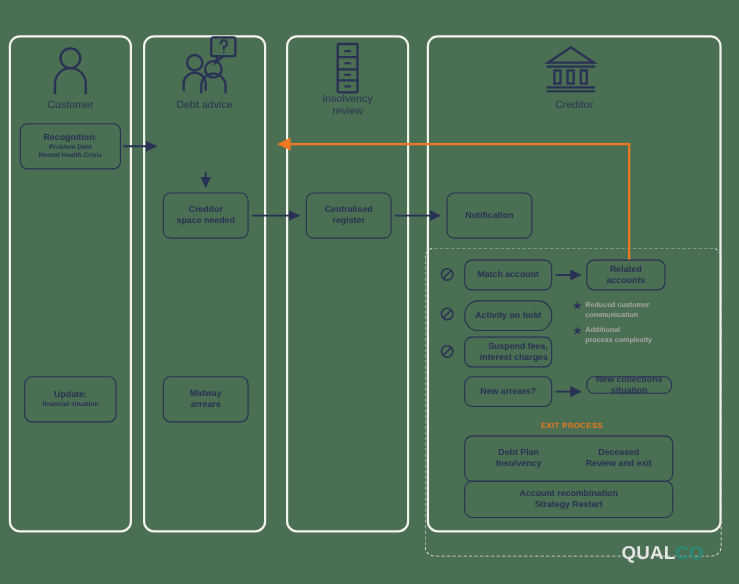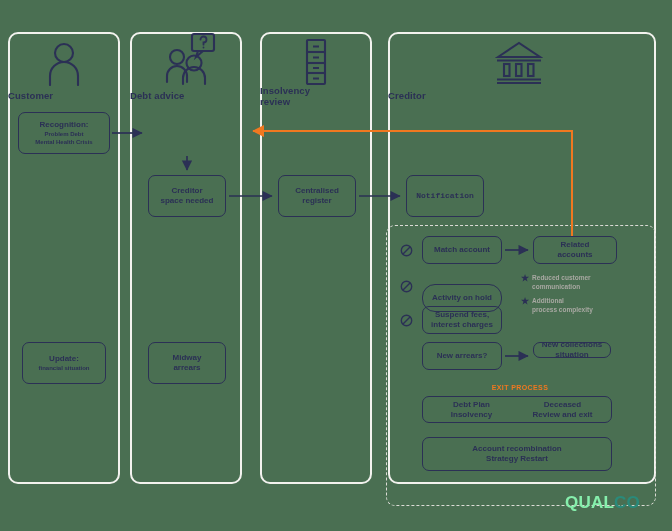--- a/index.html
+++ b/index.html
@@ -28,21 +28,22 @@
     border: 2px solid #f2f2ee;
     border-radius: 10px;
     box-sizing: border-box;
     background: transparent;
   }
 
   .lane-title {
     position: absolute;
     color: #2b3055;
     font-size: 9.5px;
-    font-weight: bold;
+    font-weight: normal;
+    text-align: center;
     letter-spacing: 0.1px;
     line-height: 11px;
   }
 
   
   .lane-icon {
     position: absolute;
     color: #2b3055;
   }
 
@@ -123,21 +124,21 @@
     height: 13px;
   }
 
   
   .logo {
     position: absolute;
     font-size: 17px;
     font-weight: bold;
     letter-spacing: 0.2px;
   }
-  .logo .q1 { color: #86efac; text-align: right; }
+  .logo .q1 { color: #e5e5e5; text-align: right; }
   .logo .q2 { color: #2a8a7a; }
 
   svg.overlay {
     position: absolute;
     left: 0;
     top: 0;
     width: 672px;
     height: 531px;
     pointer-events: none;
   }
@@ -230,38 +231,38 @@
   <div class="pbox" style="left:148px; top:342px; width:78px; height:42px;">
     <span>Midway</span>
     <span>arrears</span>
   </div>
 
   <div class="pbox" style="left:278px; top:175px; width:78px; height:42px;">
     <span>Centralised</span>
     <span>register</span>
   </div>
 
-  <div class="pbox" style="left:406px; top:175px; width:78px; height:42px;font-family:Liberation Mono, monospace;">
+  <div class="pbox" style="left:406px; top:175px; width:78px; height:42px;">
     <span>Notification</span>
   </div>
 
   <div class="pbox" style="left:422px; top:236px; width:80px; height:28px;">
     <span>Match account</span>
   </div>
 
-  <div class="pbox" style="left:533px; top:236px; width:84px; height:28px;">
+  <div class="pbox" style="left:533px; top:236px; width:72px; height:28px;">
     <span>Related</span>
     <span>accounts</span>
   </div>
 
-  <div class="pbox" style="left:422px; top:284px; width:80px; height:28px;border-radius:13px;">
+  <div class="pbox" style="left:422px; top:273px; width:80px; height:28px;border-radius:13px;">
     <span>Activity on hold</span>
   </div>
 
-  <div class="pbox" style="left:422px; top:306px; width:80px; height:28px;">
+  <div class="pbox" style="left:422px; top:306px; width:80px; height:28px;align-items:flex-end;">
     <span>Suspend fees,</span>
     <span>interest charges</span>
   </div>
 
   <div class="pbox" style="left:422px; top:342px; width:80px; height:28px;">
     <span>New arrears?</span>
   </div>
 
   <div class="pbox" style="left:533px; top:342px; width:78px; height:16px;">
     <span>New collections</span>
@@ -298,21 +299,21 @@
   <div class="note-row" style="left:521px; top:297px; width:118px;">
     <span class="star">★</span>
     <span>
       <span>Additional</span><br>
       <span>process complexity</span>
     </span>
   </div>
 
   <div class="exit-label" style="left:420px; top:384px; width:200px;">EXIT PROCESS</div>
 
-  <div class="pbox two-col" style="left:422px; top:396px; width:190px; height:27px;">
+  <div class="pbox two-col" style="left:422px; top:396px; width:190px; height:42px;">
     <div class="col">
       <span>Debt Plan</span><br>
       <span>Insolvency</span>
     </div>
     <div class="col">
       <span>Deceased</span><br>
       <span>Review and exit</span>
     </div>
   </div>
 

